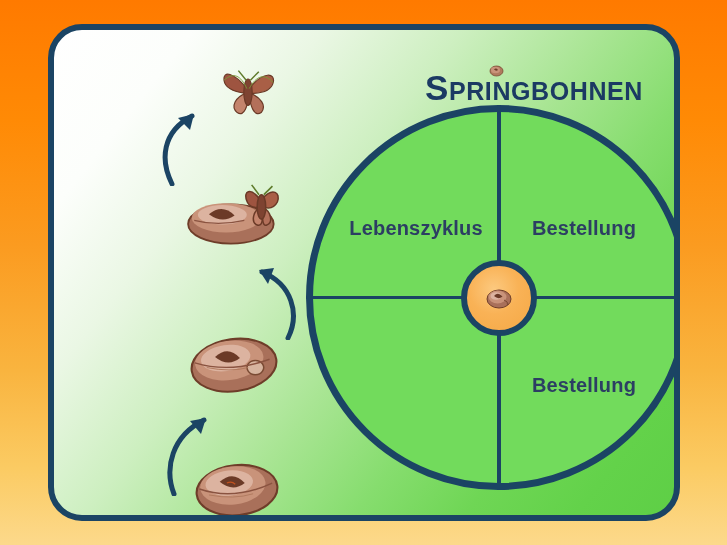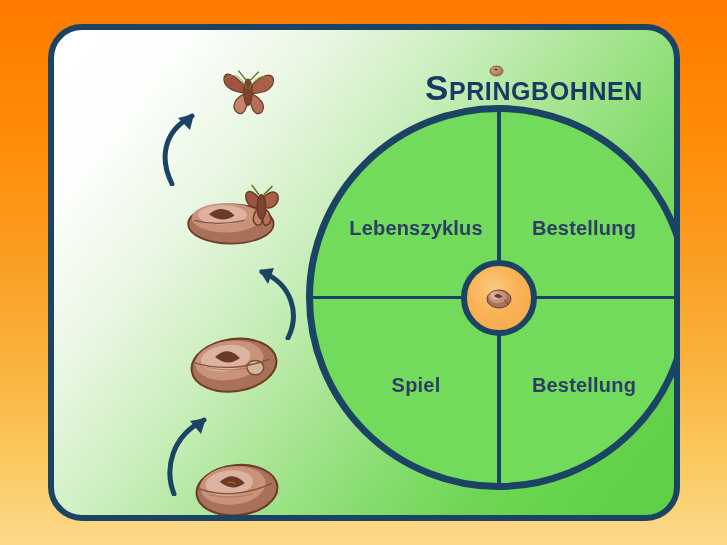--- a/index.html
+++ b/index.html
@@ -192,21 +192,20 @@
     <div id="wheel">
 
       <div id="wheel-disc"></div>
       <div id="wheel-vline"></div>
       <div id="wheel-hline"></div>
 
       <div class="quad-label" id="label-lebenszyklus">Lebenszyklus</div>
 
       <div class="quad-label" id="label-bestellung">Bestellung</div>
 
-      <div class="quad-label" id="label-spiel">Spiel</div>
 
       <div class="quad-label" id="label-impressum">Bestellung</div>
 
       <div id="hub">
         <svg id="hub-bean" class="bean-svg" viewBox="0 0 60 48">
           <ellipse cx="30" cy="26" rx="24" ry="18" fill="#A9705A" stroke="#6E3D29" stroke-width="2"></ellipse>
           <ellipse cx="27" cy="22" rx="18" ry="13" fill="#C9937A"></ellipse>
           <ellipse cx="24" cy="20" rx="11" ry="7.5" fill="#DCB3A0"></ellipse>
           <path d="M20 20 q8 -9 17 1 q-8 7 -17 -1z" fill="#6B3A27"></path>
           <path d="M40 28 q9 3 7 10" stroke="#7A4A33" stroke-width="2" fill="none"></path>

